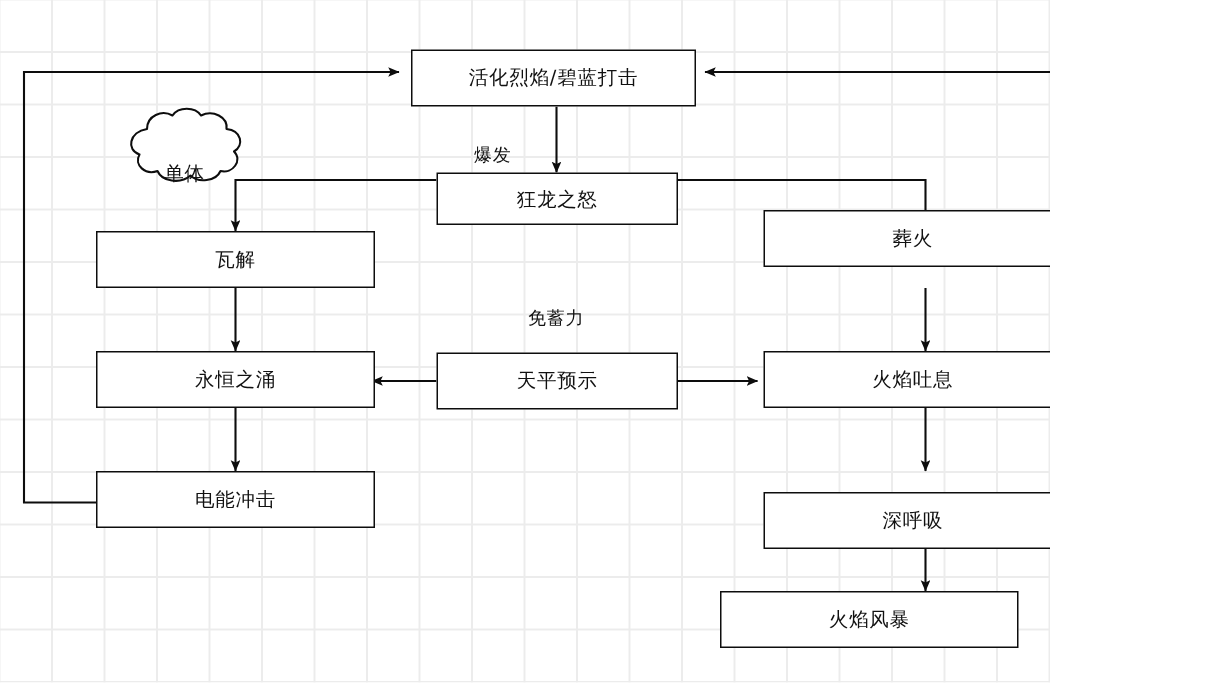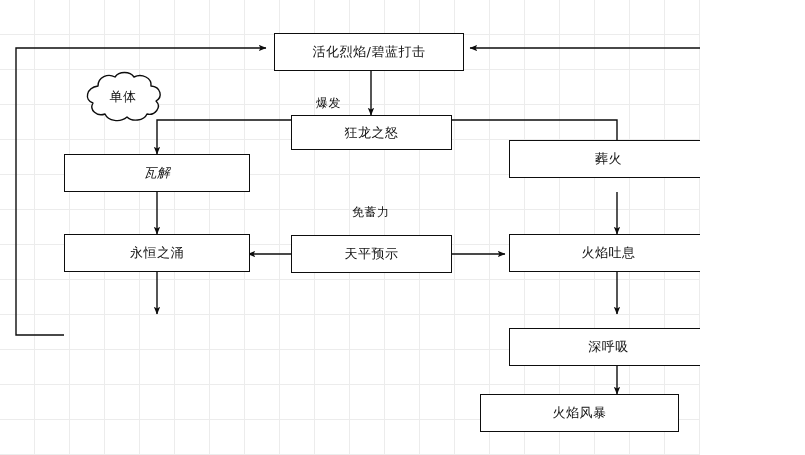--- a/index.html
+++ b/index.html
@@ -38,21 +38,21 @@
     align-items: center;
     justify-content: center;
     color: #111111;
     font-size: 13px;
     letter-spacing: 0.5px;
     white-space: nowrap;
   }
   .cloud-wrap {
     position: absolute;
     display: flex;
-    align-items: center;
+    align-items: flex-end;
     justify-content: center;
   }
   .cloud-wrap svg {
     position: absolute;
     left: 0;
     top: 0;
   }
   .cloud-label {
     position: relative;
     z-index: 2;
@@ -109,28 +109,31 @@
   </svg>
 
   <div class="node" style="left:274px; top:33px; width:190px; height:38px;">
     <span>活化烈焰/碧蓝打击</span>
   </div>
 
   <div class="node" style="left:291px; top:115px; width:161px; height:35px;">
     <span>狂龙之怒</span>
   </div>
 
-  <div class="node" style="left:64px; top:154px; width:186px; height:38px;font-style:italic;">
+  <div class="node" style="left:64px; top:154px; width:186px; height:38px;">
     <span>瓦解</span>
   </div>
 
   <div class="node" style="left:64px; top:234px; width:186px; height:38px;">
     <span>永恒之涌</span>
   </div>
 
+  <div class="node" style="left:64px; top:314px; width:186px; height:38px;">
+    <span>电能冲击</span>
+  </div>
 
   <div class="node" style="left:291px; top:235px; width:161px; height:38px;">
     <span>天平预示</span>
   </div>
 
   <div class="node" style="left:509px; top:140px; width:199px; height:38px;">
     <span>葬火</span>
   </div>
 
   <div class="node" style="left:509px; top:234px; width:199px; height:38px;">

